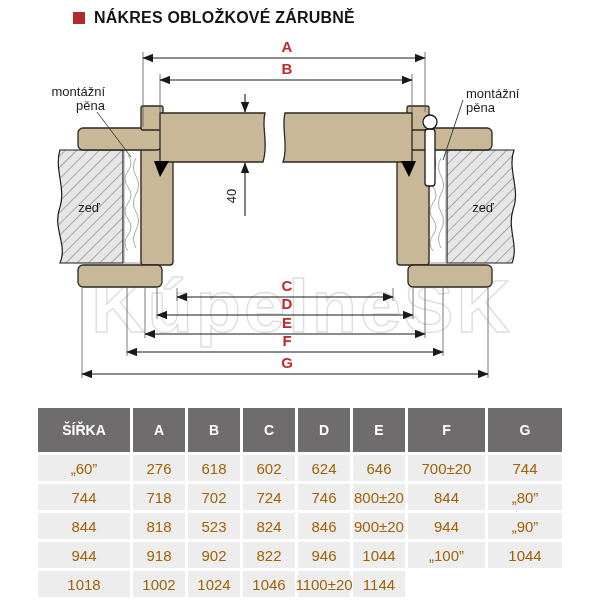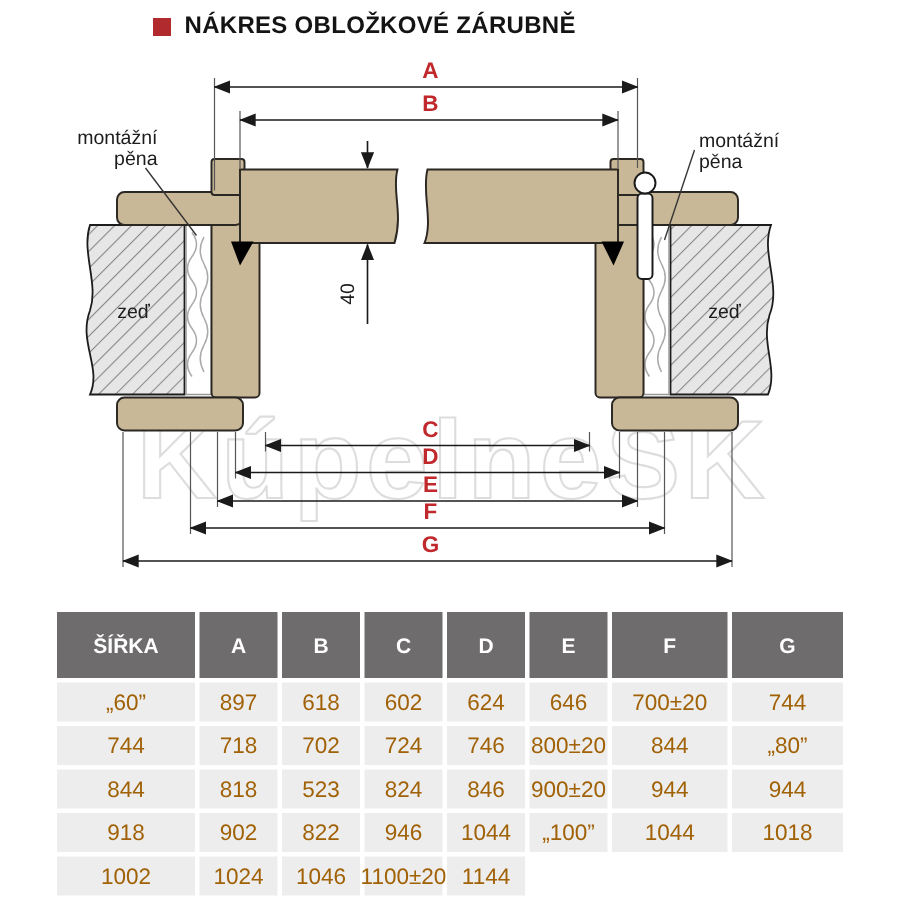--- a/index.html
+++ b/index.html
@@ -1,20 +1,20 @@
 <!DOCTYPE html>
 <html><head>
 <meta charset="utf-8">
 <style>
   html,body{margin:0;padding:0;background:#fff;}
   body{width:600px;height:600px;font-family:"Liberation Sans",sans-serif;}
   .page{position:relative;width:600px;height:600px;background:#fff;overflow:hidden;}
 
   
-  .title-row{position:absolute;top:9px;left:102px;display:flex;align-items:center;gap:9px;text-align:right;}
+  .title-row{position:absolute;top:9px;left:73px;display:flex;align-items:center;gap:9px;text-align:right;}
   .title-bullet{width:12px;height:12px;background:#b02a2e;}
   .title-text{margin:0;font-size:16px;font-weight:bold;color:#141414;letter-spacing:.2px;white-space:nowrap;}
 
   
   .diagram{position:absolute;top:0;left:0;}
   .wood{fill:#c9b897;stroke:#2b2722;stroke-width:1.3;}
   .wallshape{fill:url(#hatch);stroke:#1c1c1c;stroke-width:1.2;}
   .foam{fill:#ffffff;stroke:#9a9a9a;stroke-width:1;}
   .foamline{fill:none;stroke:#aaaaaa;stroke-width:1;}
   .dim{stroke:#1a1a1a;stroke-width:1.1;marker-start:url(#arr);marker-end:url(#arr);}
@@ -177,21 +177,21 @@
     <div class="h">ŠÍŘKA</div>
     <div class="h">A</div>
     <div class="h">B</div>
     <div class="h">C</div>
     <div class="h">D</div>
     <div class="h">E</div>
     <div class="h">F</div>
     <div class="h">G</div>
 
     <div class="c">„60”</div>
-    <div class="c">897</div>
+    <div class="c">276</div>
     <div class="c">618</div>
     <div class="c">602</div>
     <div class="c">624</div>
     <div class="c">646</div>
     <div class="c">700±20</div>
     <div class="c">744</div>
 
     <div class="c">744</div>
     <div class="c">718</div>
     <div class="c">702</div>
@@ -202,20 +202,21 @@
 
     <div class="c">„80”</div>
     <div class="c">844</div>
     <div class="c">818</div>
     <div class="c">523</div>
     <div class="c">824</div>
     <div class="c">846</div>
     <div class="c">900±20</div>
     <div class="c">944</div>
 
+    <div class="c">„90”</div>
     <div class="c">944</div>
     <div class="c">918</div>
     <div class="c">902</div>
     <div class="c">822</div>
     <div class="c">946</div>
     <div class="c">1044</div>
 
     <div class="c">„100”</div>
     <div class="c">1044</div>
     <div class="c">1018</div>

